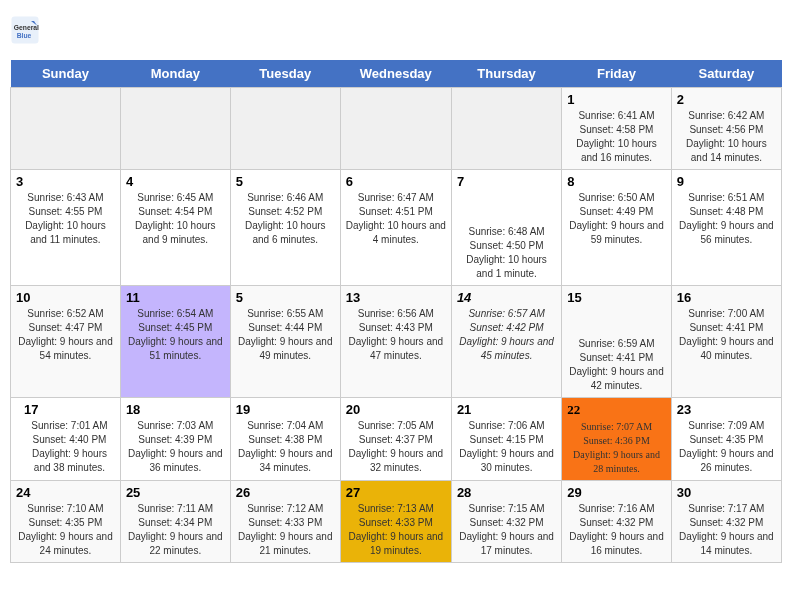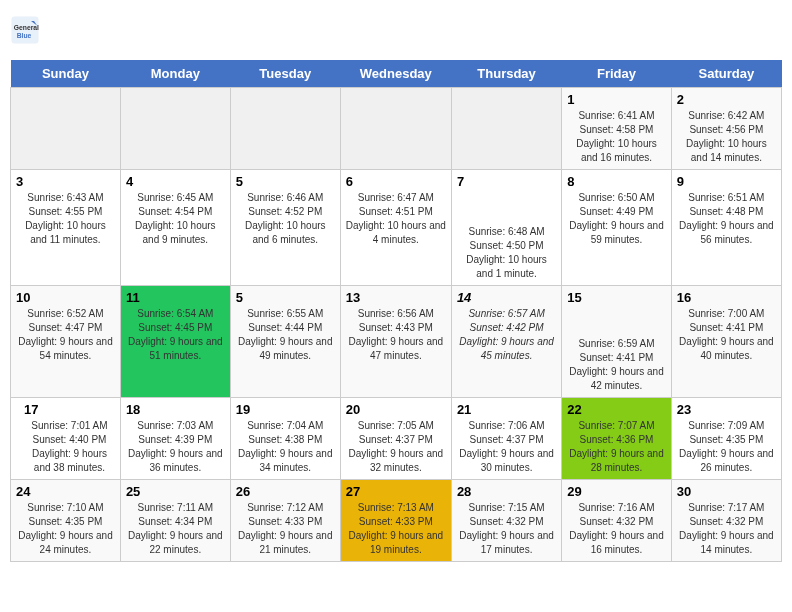--- a/index.html
+++ b/index.html
@@ -176,21 +176,21 @@
 Daylight: 9 hours and 56 minutes.</div>
         </td>
       </tr>
       <tr>
         <td style="background: rgb(249, 249, 249);">
           <span class="day-num">10</span>
           <div class="day-info" style="white-space: pre-line;">Sunrise: 6:52 AM
 Sunset: 4:47 PM
 Daylight: 9 hours and 54 minutes.</div>
         </td>
-        <td style="background: #22c55e;">
+        <td style="background: #c4b5fd;">
           <span class="day-num">11</span>
           <div class="day-info" style="white-space: pre-line;">Sunrise: 6:54 AM
 Sunset: 4:45 PM
 Daylight: 9 hours and 51 minutes.</div>
         </td>
         <td style="background: rgb(249, 249, 249);">
           <span class="day-num">5</span>
           <div class="day-info" style="white-space: pre-line;">Sunrise: 6:55 AM
 Sunset: 4:44 PM
 Daylight: 9 hours and 49 minutes.</div>
@@ -241,24 +241,24 @@
         </td>
         <td style="background: rgb(255, 255, 255);">
           <span class="day-num">20</span>
           <div class="day-info" style="white-space: pre-line;">Sunrise: 7:05 AM
 Sunset: 4:37 PM
 Daylight: 9 hours and 32 minutes.</div>
         </td>
         <td style="background: rgb(255, 255, 255);">
           <span class="day-num">21</span>
           <div class="day-info" style="white-space: pre-line;">Sunrise: 7:06 AM
-Sunset: 4:37 PM
+Sunset: 4:15 PM
 Daylight: 9 hours and 30 minutes.</div>
         </td>
-        <td style="background: #84cc16;">
+        <td style="background: #f97316; font-family: Liberation Serif, serif;">
           <span class="day-num">22</span>
           <div class="day-info" style="white-space: pre-line;">Sunrise: 7:07 AM
 Sunset: 4:36 PM
 Daylight: 9 hours and 28 minutes.</div>
         </td>
         <td style="background: rgb(255, 255, 255);">
           <span class="day-num">23</span>
           <div class="day-info" style="white-space: pre-line;">Sunrise: 7:09 AM
 Sunset: 4:35 PM
 Daylight: 9 hours and 26 minutes.</div>

